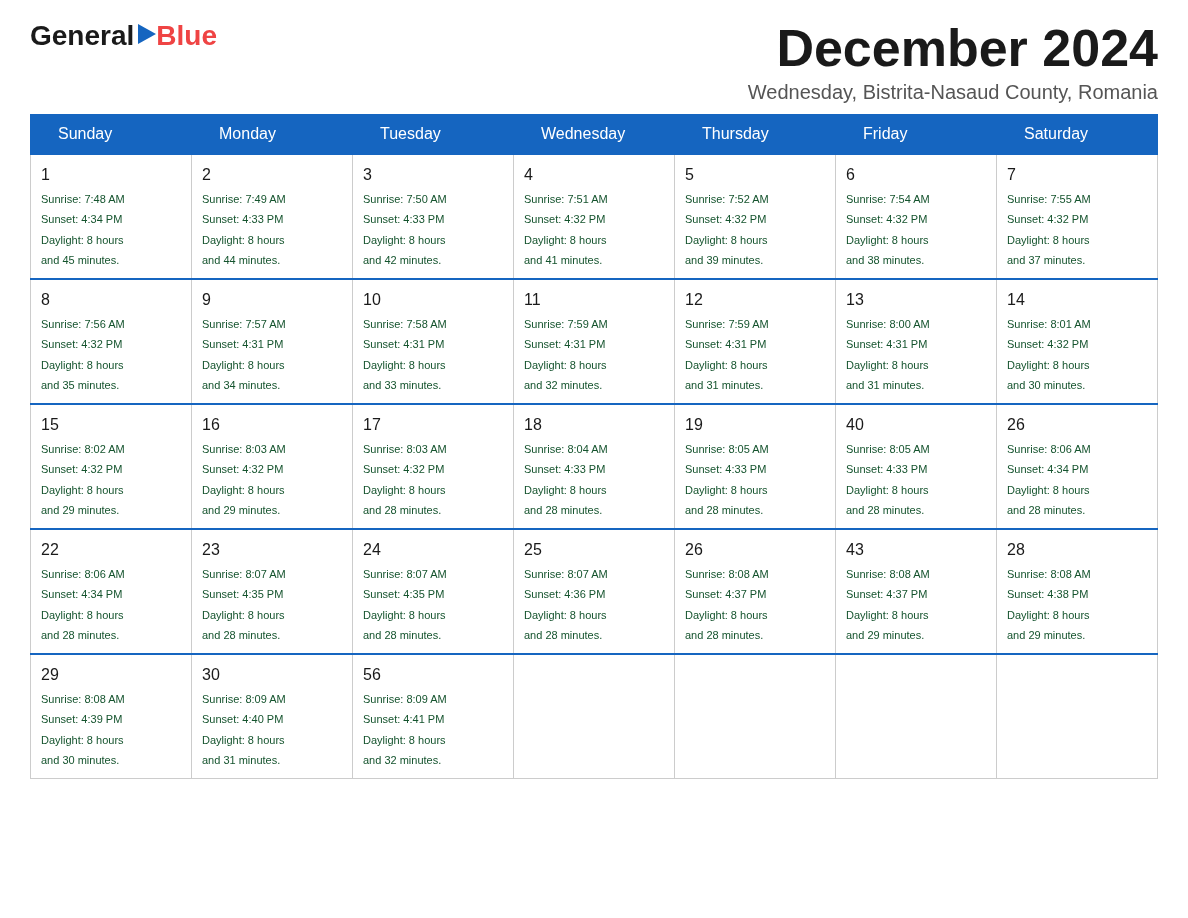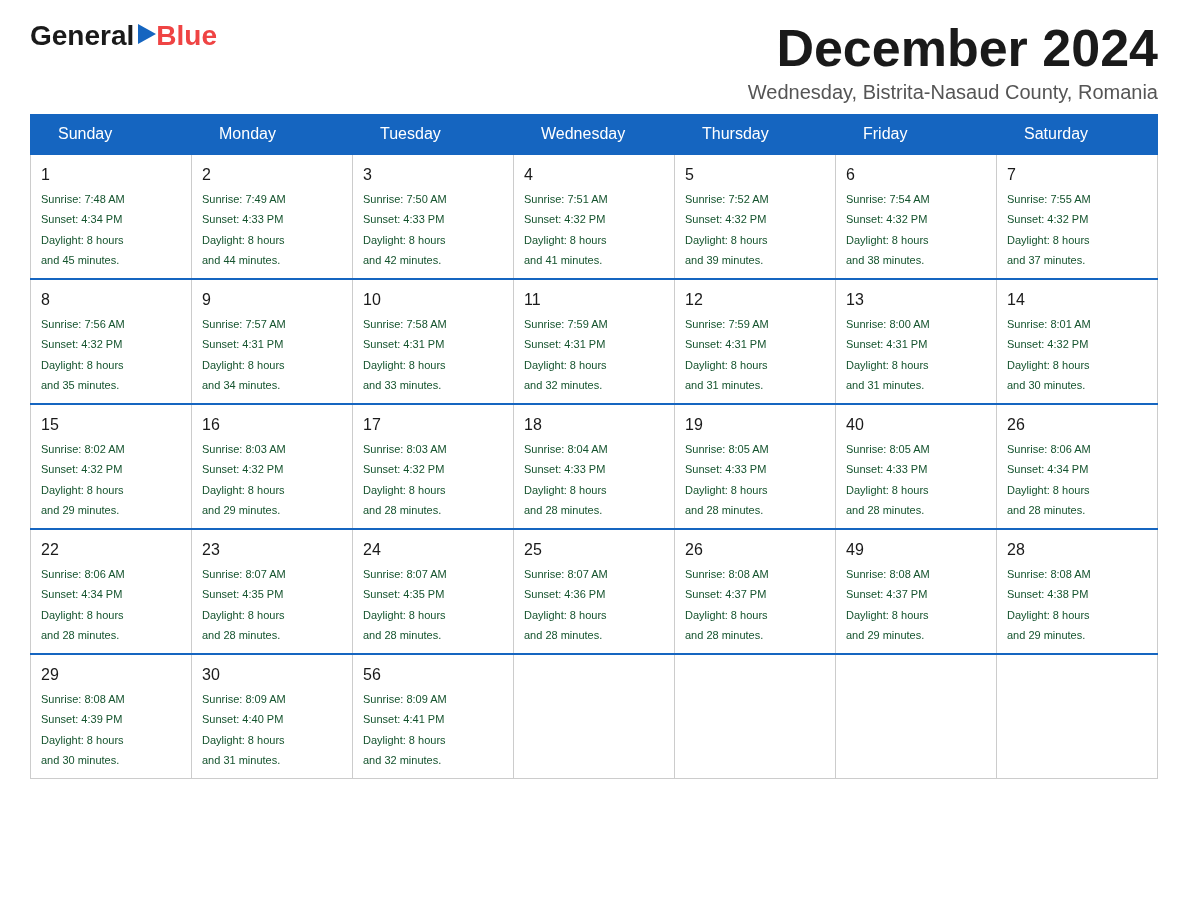--- a/index.html
+++ b/index.html
@@ -216,21 +216,21 @@
       </td>
         <td>
         <span class="day-number">25</span>
         <span class="day-info">Sunrise: 8:07 AM<br>Sunset: 4:36 PM<br>Daylight: 8 hours<br> and 28 minutes.</span>
       </td>
         <td>
         <span class="day-number">26</span>
         <span class="day-info">Sunrise: 8:08 AM<br>Sunset: 4:37 PM<br>Daylight: 8 hours<br> and 28 minutes.</span>
       </td>
         <td>
-        <span class="day-number">49</span>
+        <span class="day-number">43</span>
         <span class="day-info">Sunrise: 8:08 AM<br>Sunset: 4:37 PM<br>Daylight: 8 hours<br> and 29 minutes.</span>
       </td>
         <td>
         <span class="day-number">28</span>
         <span class="day-info">Sunrise: 8:08 AM<br>Sunset: 4:38 PM<br>Daylight: 8 hours<br> and 29 minutes.</span>
       </td>
       </tr>
       <tr>
         <td>
         <span class="day-number">29</span>

